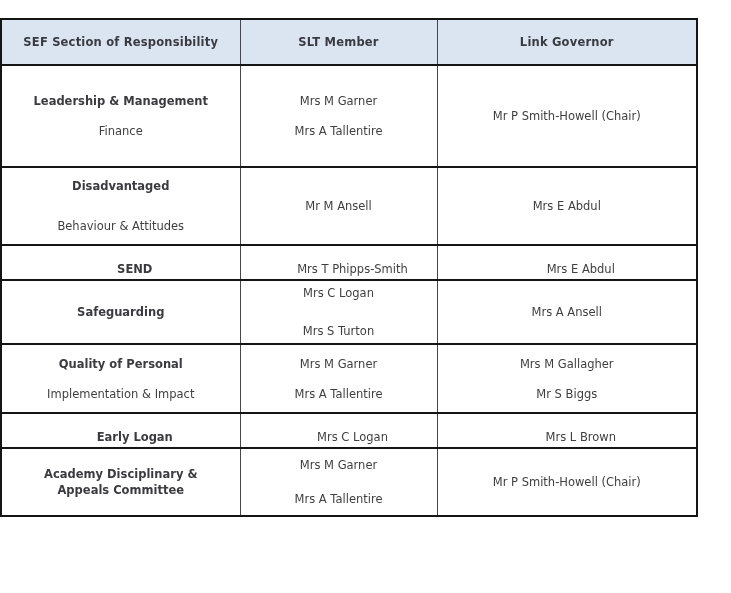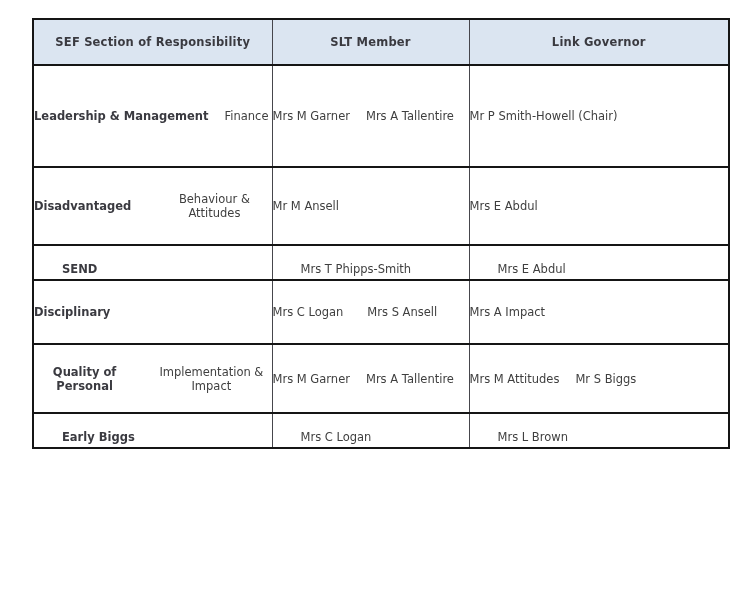--- a/index.html
+++ b/index.html
@@ -11,21 +11,21 @@
     position: relative;
     width: 731px;
     height: 593px;
     background: #ffffff;
     font-family: "DejaVu Sans", "Liberation Sans", sans-serif;
     color: #3f3f3f;
     overflow: hidden;
   }
   table.gov-table {
     position: absolute;
-    left: 32px;
+    left: 0;
     top: 18px;
     width: 696px;
     border-collapse: collapse;
     table-layout: fixed;
   }
   .gov-table col.c1 { width: 239px; }
   .gov-table col.c2 { width: 197px; }
   .gov-table col.c3 { width: 260px; }
 
   .gov-table th, .gov-table td {
@@ -57,23 +57,23 @@
   tr.h62  td { height: 62px; }
   tr.h67  td { height: 67px; }
   tr.h66  td { height: 66px; }
 
   
   tr.thin td { vertical-align: bottom; padding-left: 28px; }
   tr.thin td .stack { padding-bottom: 3px; }
 
   .stack {
     display: flex;
-    flex-direction: row;
+    flex-direction: column;
     align-items: center;
-    justify-content: flex-start;
+    justify-content: space-between;
     width: 100%;
   }
   .g26 { gap: 26px; }
   .g24 { gap: 24px; }
   .g20 { gap: 20px; }
   .g16 { gap: 16px; }
   .g2  { gap: 2px; }
 
   .b { font-weight: bold; color: #3a3a40; }
 </style>
@@ -149,72 +149,91 @@
         <td>
           <div class="stack">
             <span>Mrs E Abdul</span>
           </div>
         </td>
       </tr>
 
       <tr class="h62">
         <td>
           <div class="stack">
-            <span class="b">Disciplinary</span>
+            <span class="b">Safeguarding</span>
           </div>
         </td>
         <td>
           <div class="stack g24">
             <span>Mrs C Logan</span>
-            <span>Mrs S Ansell</span>
-          </div>
-        </td>
-        <td>
-          <div class="stack">
-            <span>Mrs A Impact</span>
+            <span>Mrs S Turton</span>
+          </div>
+        </td>
+        <td>
+          <div class="stack">
+            <span>Mrs A Ansell</span>
           </div>
         </td>
       </tr>
 
 
       <tr class="h67">
         <td>
           <div class="stack g16">
             <span class="b">Quality of Personal</span>
             <span>Implementation &amp; Impact</span>
           </div>
         </td>
         <td>
           <div class="stack g16">
             <span>Mrs M Garner</span>
             <span>Mrs A Tallentire</span>
           </div>
         </td>
         <td>
           <div class="stack g16">
-            <span>Mrs M Attitudes</span>
+            <span>Mrs M Gallagher</span>
             <span>Mr S Biggs</span>
           </div>
         </td>
       </tr>
 
       <tr class="h33 thin">
         <td>
           <div class="stack">
-            <span class="b">Early Biggs</span>
+            <span class="b">Early Logan</span>
           </div>
         </td>
         <td>
           <div class="stack">
             <span>Mrs C Logan</span>
           </div>
         </td>
         <td>
           <div class="stack">
             <span>Mrs L Brown</span>
           </div>
         </td>
       </tr>
 
+      <tr class="h66">
+        <td>
+          <div class="stack g2">
+            <span class="b">Academy Disciplinary &amp;</span>
+            <span class="b">Appeals Committee</span>
+          </div>
+        </td>
+        <td>
+          <div class="stack g20">
+            <span>Mrs M Garner</span>
+            <span>Mrs A Tallentire</span>
+          </div>
+        </td>
+        <td>
+          <div class="stack">
+            <span>Mr P Smith-Howell (Chair)</span>
+          </div>
+        </td>
+      </tr>
 
     </tbody>
   </table>
 </div>
 
 </body></html>

